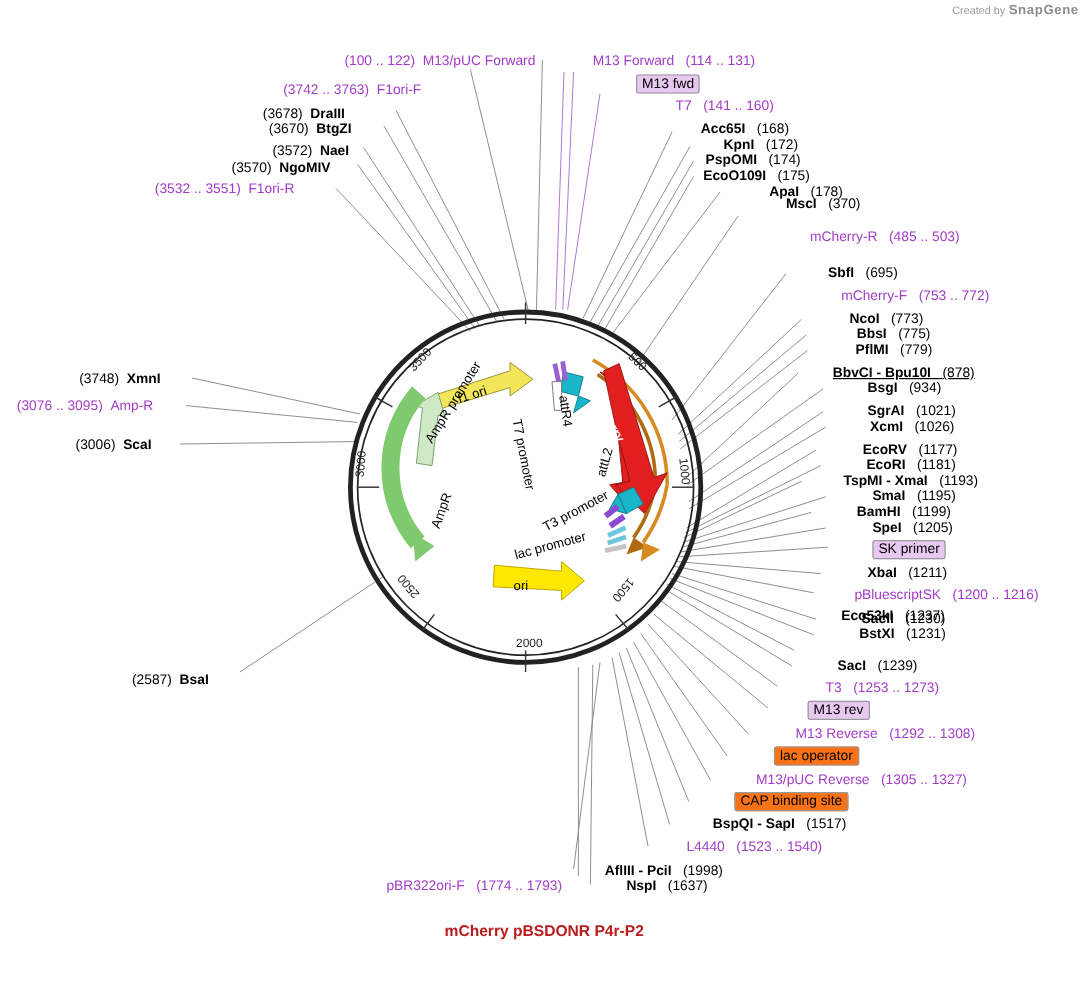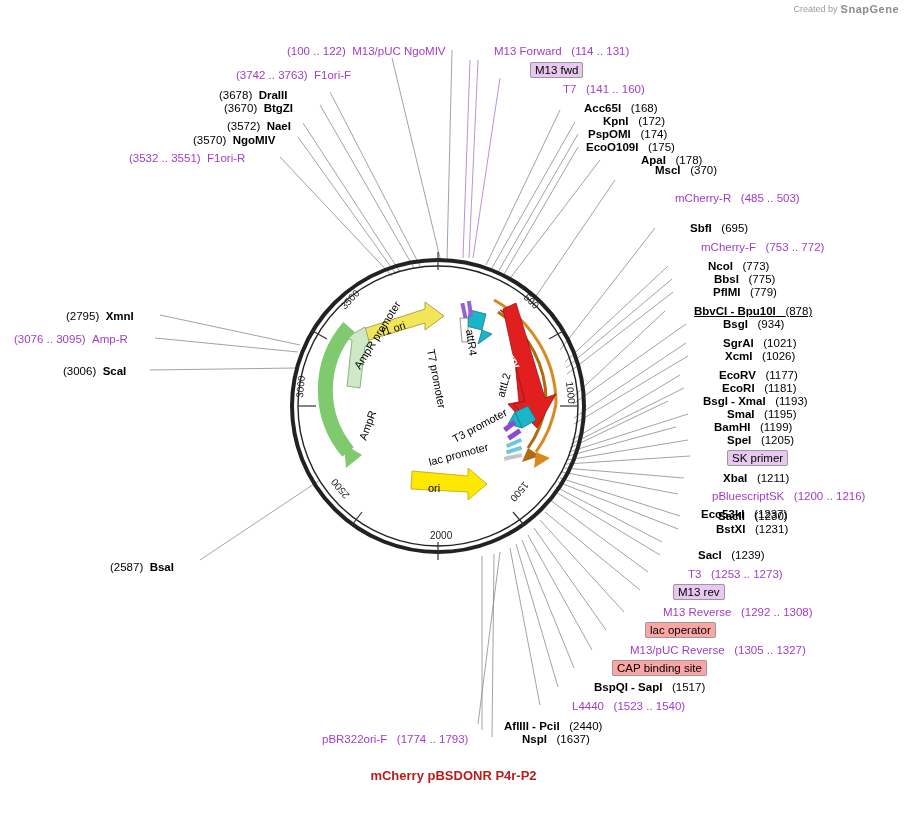--- a/index.html
+++ b/index.html
@@ -31,21 +31,21 @@
   .pos { color: #000000; font-weight: normal; }
   .purple { color: #a23cc8; }
   .boxed {
     border: 1px solid #9a9a9a;
     border-radius: 2px;
     padding: 1px 4px;
     background: #e8c8f0;
     color: #000;
   }
   .boxed.blue {
-    background: #fca5a5;
+    background: #f97316;
   }
   .title {
     position: absolute;
     font-weight: bold;
     font-size: 13px;
     color: #b91c1c;
     width: 100%;
     text-align: center;
     left: 0;
   }
@@ -247,28 +247,28 @@
       <text x="427" y="350" transform="rotate(79 427 350)">T7 promoter</text>
       <text x="466" y="330" transform="rotate(82 466 330)">attR4</text>
       <text x="492" y="330" transform="rotate(60 492 330)" fill="#ffffff" font-weight="bold">mCherry</text>
       <text x="504" y="398" transform="rotate(-74 504 398)">attL2</text>
       <text x="455" y="443" transform="rotate(-28 455 443)">T3 promoter</text>
       <text x="430" y="466" transform="rotate(-15 430 466)">lac promoter</text>
     </g>
   </svg>
 
   <div id="labels">
-      <div class="lbl" style="left: 287px; top: 45px;"><span class="purple">(100 .. 122)</span>&nbsp;&nbsp;<span class="purple">M13/pUC NgoMIV</span></div>
+      <div class="lbl" style="left: 287px; top: 45px;"><span class="purple">(100 .. 122)</span>&nbsp;&nbsp;<span class="purple">M13/pUC Forward</span></div>
       <div class="lbl" style="left: 236px; top: 69px;"><span class="purple">(3742 .. 3763)</span>&nbsp;&nbsp;<span class="purple">F1ori-F</span></div>
       <div class="lbl" style="left: 219px; top: 89px;"><span class="pos">(3678)</span>&nbsp;&nbsp;<span class="enz">DraIII</span></div>
       <div class="lbl" style="left: 224px; top: 102px;"><span class="pos">(3670)</span>&nbsp;&nbsp;<span class="enz">BtgZI</span></div>
       <div class="lbl" style="left: 227px; top: 120px;"><span class="pos">(3572)</span>&nbsp;&nbsp;<span class="enz">NaeI</span></div>
       <div class="lbl" style="left: 193px; top: 134px;"><span class="pos">(3570)</span>&nbsp;&nbsp;<span class="enz">NgoMIV</span></div>
       <div class="lbl" style="left: 129px; top: 152px;"><span class="purple">(3532 .. 3551)</span>&nbsp;&nbsp;<span class="purple">F1ori-R</span></div>
-      <div class="lbl" style="left: 66px; top: 310px;"><span class="pos">(2795)</span>&nbsp;&nbsp;<span class="enz">XmnI</span></div>
+      <div class="lbl" style="left: 66px; top: 310px;"><span class="pos">(3748)</span>&nbsp;&nbsp;<span class="enz">XmnI</span></div>
       <div class="lbl" style="left: 14px; top: 333px;"><span class="purple">(3076 .. 3095)</span>&nbsp;&nbsp;<span class="purple">Amp-R</span></div>
       <div class="lbl" style="left: 63px; top: 365px;"><span class="pos">(3006)</span>&nbsp;&nbsp;<span class="enz">ScaI</span></div>
       <div class="lbl" style="left: 110px; top: 561px;"><span class="pos">(2587)</span>&nbsp;&nbsp;<span class="enz">BsaI</span></div>
       <div class="lbl" style="left: 494px; top: 45px;"><span class="purple">M13 Forward</span>&nbsp;&nbsp;&nbsp;<span class="purple">(114 .. 131)</span></div>
       <div class="lbl" style="left: 530px; top: 64px;"><span class="boxed">M13 fwd</span></div>
       <div class="lbl" style="left: 563px; top: 83px;"><span class="purple">T7</span>&nbsp;&nbsp;&nbsp;<span class="purple">(141 .. 160)</span></div>
       <div class="lbl" style="left: 584px; top: 102px;"><span class="enz">Acc65I</span>&nbsp;&nbsp;&nbsp;<span class="pos">(168)</span></div>
       <div class="lbl" style="left: 603px; top: 115px;"><span class="enz">KpnI</span>&nbsp;&nbsp;&nbsp;<span class="pos">(172)</span></div>
       <div class="lbl" style="left: 588px; top: 128px;"><span class="enz">PspOMI</span>&nbsp;&nbsp;&nbsp;<span class="pos">(174)</span></div>
       <div class="lbl" style="left: 586px; top: 141px;"><span class="enz">EcoO109I</span>&nbsp;&nbsp;&nbsp;<span class="pos">(175)</span></div>
@@ -279,38 +279,38 @@
       <div class="lbl" style="left: 701px; top: 241px;"><span class="purple">mCherry-F</span>&nbsp;&nbsp;&nbsp;<span class="purple">(753 .. 772)</span></div>
       <div class="lbl" style="left: 708px; top: 260px;"><span class="enz">NcoI</span>&nbsp;&nbsp;&nbsp;<span class="pos">(773)</span></div>
       <div class="lbl" style="left: 714px; top: 273px;"><span class="enz">BbsI</span>&nbsp;&nbsp;&nbsp;<span class="pos">(775)</span></div>
       <div class="lbl" style="left: 713px; top: 286px;"><span class="enz">PflMI</span>&nbsp;&nbsp;&nbsp;<span class="pos">(779)</span></div>
       <div class="lbl" style="left: 694px; top: 305px; text-decoration: underline;"><span class="enz">BbvCI  - Bpu10I</span>&nbsp;&nbsp;&nbsp;<span class="pos">(878)</span></div>
       <div class="lbl" style="left: 723px; top: 318px;"><span class="enz">BsgI</span>&nbsp;&nbsp;&nbsp;<span class="pos">(934)</span></div>
       <div class="lbl" style="left: 723px; top: 337px;"><span class="enz">SgrAI</span>&nbsp;&nbsp;&nbsp;<span class="pos">(1021)</span></div>
       <div class="lbl" style="left: 725px; top: 350px;"><span class="enz">XcmI</span>&nbsp;&nbsp;&nbsp;<span class="pos">(1026)</span></div>
       <div class="lbl" style="left: 719px; top: 369px;"><span class="enz">EcoRV</span>&nbsp;&nbsp;&nbsp;<span class="pos">(1177)</span></div>
       <div class="lbl" style="left: 722px; top: 382px;"><span class="enz">EcoRI</span>&nbsp;&nbsp;&nbsp;<span class="pos">(1181)</span></div>
-      <div class="lbl" style="left: 703px; top: 395px;"><span class="enz">BsgI  - XmaI</span>&nbsp;&nbsp;&nbsp;<span class="pos">(1193)</span></div>
+      <div class="lbl" style="left: 703px; top: 395px;"><span class="enz">TspMI  - XmaI</span>&nbsp;&nbsp;&nbsp;<span class="pos">(1193)</span></div>
       <div class="lbl" style="left: 727px; top: 408px;"><span class="enz">SmaI</span>&nbsp;&nbsp;&nbsp;<span class="pos">(1195)</span></div>
       <div class="lbl" style="left: 714px; top: 421px;"><span class="enz">BamHI</span>&nbsp;&nbsp;&nbsp;<span class="pos">(1199)</span></div>
       <div class="lbl" style="left: 727px; top: 434px;"><span class="enz">SpeI</span>&nbsp;&nbsp;&nbsp;<span class="pos">(1205)</span></div>
       <div class="lbl" style="left: 727px; top: 452px;"><span class="boxed">SK primer</span></div>
       <div class="lbl" style="left: 723px; top: 472px;"><span class="enz">XbaI</span>&nbsp;&nbsp;&nbsp;<span class="pos">(1211)</span></div>
       <div class="lbl" style="left: 712px; top: 490px;"><span class="purple">pBluescriptSK</span>&nbsp;&nbsp;&nbsp;<span class="purple">(1200 .. 1216)</span></div>
       <div class="lbl" style="left: 718px; top: 510px;"><span class="enz">SacII</span>&nbsp;&nbsp;&nbsp;<span class="pos">(1230)</span></div>
       <div class="lbl" style="left: 716px; top: 523px;"><span class="enz">BstXI</span>&nbsp;&nbsp;&nbsp;<span class="pos">(1231)</span></div>
       <div class="lbl" style="left: 701px; top: 508px;"><span class="enz">Eco53kI</span>&nbsp;&nbsp;&nbsp;<span class="pos">(1237)</span></div>
       <div class="lbl" style="left: 698px; top: 549px;"><span class="enz">SacI</span>&nbsp;&nbsp;&nbsp;<span class="pos">(1239)</span></div>
       <div class="lbl" style="left: 688px; top: 568px;"><span class="purple">T3</span>&nbsp;&nbsp;&nbsp;<span class="purple">(1253 .. 1273)</span></div>
       <div class="lbl" style="left: 673px; top: 586px;"><span class="boxed">M13 rev</span></div>
       <div class="lbl" style="left: 663px; top: 606px;"><span class="purple">M13 Reverse</span>&nbsp;&nbsp;&nbsp;<span class="purple">(1292 .. 1308)</span></div>
       <div class="lbl" style="left: 645px; top: 624px;"><span class="boxed blue">lac operator</span></div>
       <div class="lbl" style="left: 630px; top: 644px;"><span class="purple">M13/pUC Reverse</span>&nbsp;&nbsp;&nbsp;<span class="purple">(1305 .. 1327)</span></div>
       <div class="lbl" style="left: 612px; top: 662px;"><span class="boxed blue">CAP binding site</span></div>
       <div class="lbl" style="left: 594px; top: 681px;"><span class="enz">BspQI  - SapI</span>&nbsp;&nbsp;&nbsp;<span class="pos">(1517)</span></div>
       <div class="lbl" style="left: 572px; top: 700px;"><span class="purple">L4440</span>&nbsp;&nbsp;&nbsp;<span class="purple">(1523 .. 1540)</span></div>
-      <div class="lbl" style="left: 504px; top: 720px;"><span class="enz">AflIII  - PciI</span>&nbsp;&nbsp;&nbsp;<span class="pos">(2440)</span></div>
+      <div class="lbl" style="left: 504px; top: 720px;"><span class="enz">AflIII  - PciI</span>&nbsp;&nbsp;&nbsp;<span class="pos">(1998)</span></div>
       <div class="lbl" style="left: 522px; top: 733px;"><span class="enz">NspI</span>&nbsp;&nbsp;&nbsp;<span class="pos">(1637)</span></div>
       <div class="lbl" style="left: 322px; top: 733px;"><span class="purple">pBR322ori-F</span>&nbsp;&nbsp;&nbsp;<span class="purple">(1774 .. 1793)</span></div>
     </div>
 
   <div class="title" style="top:768px;">mCherry pBSDONR P4r-P2</div>
 </div>
 
 </body></html>

